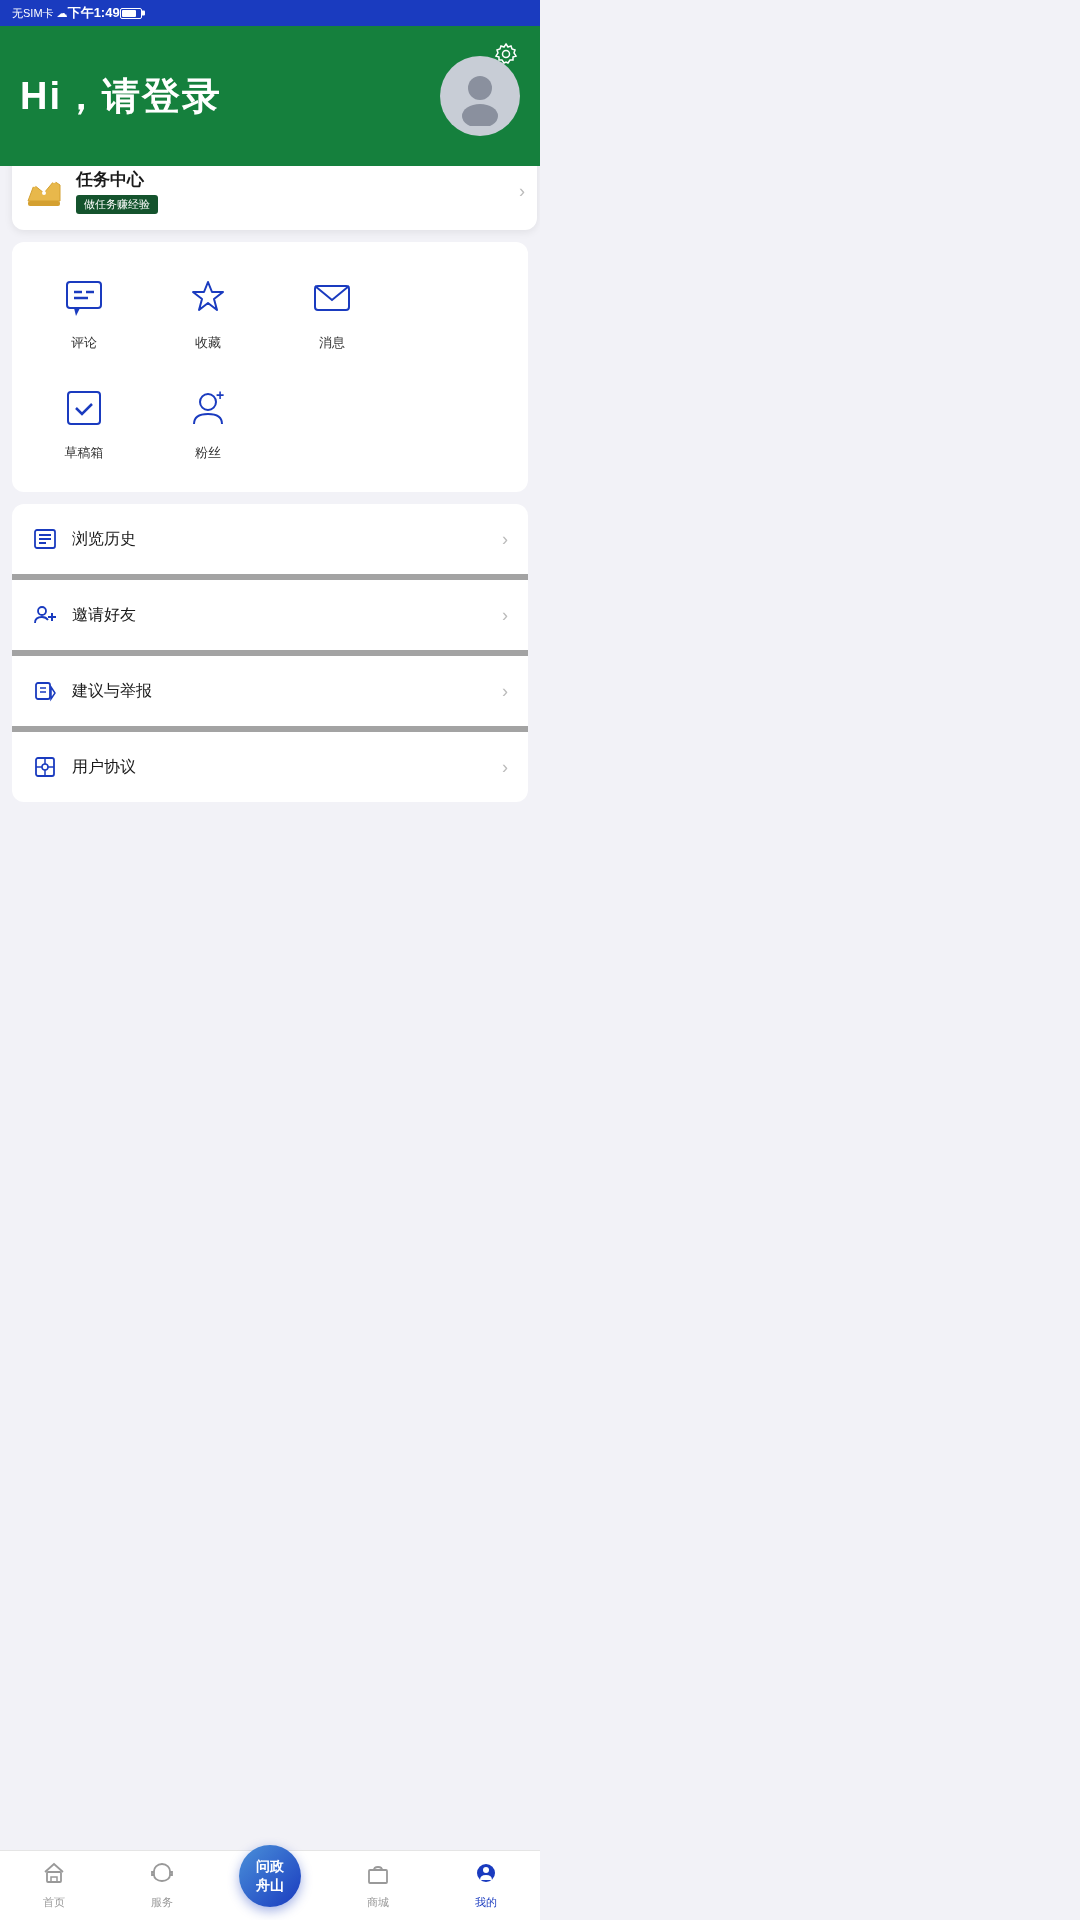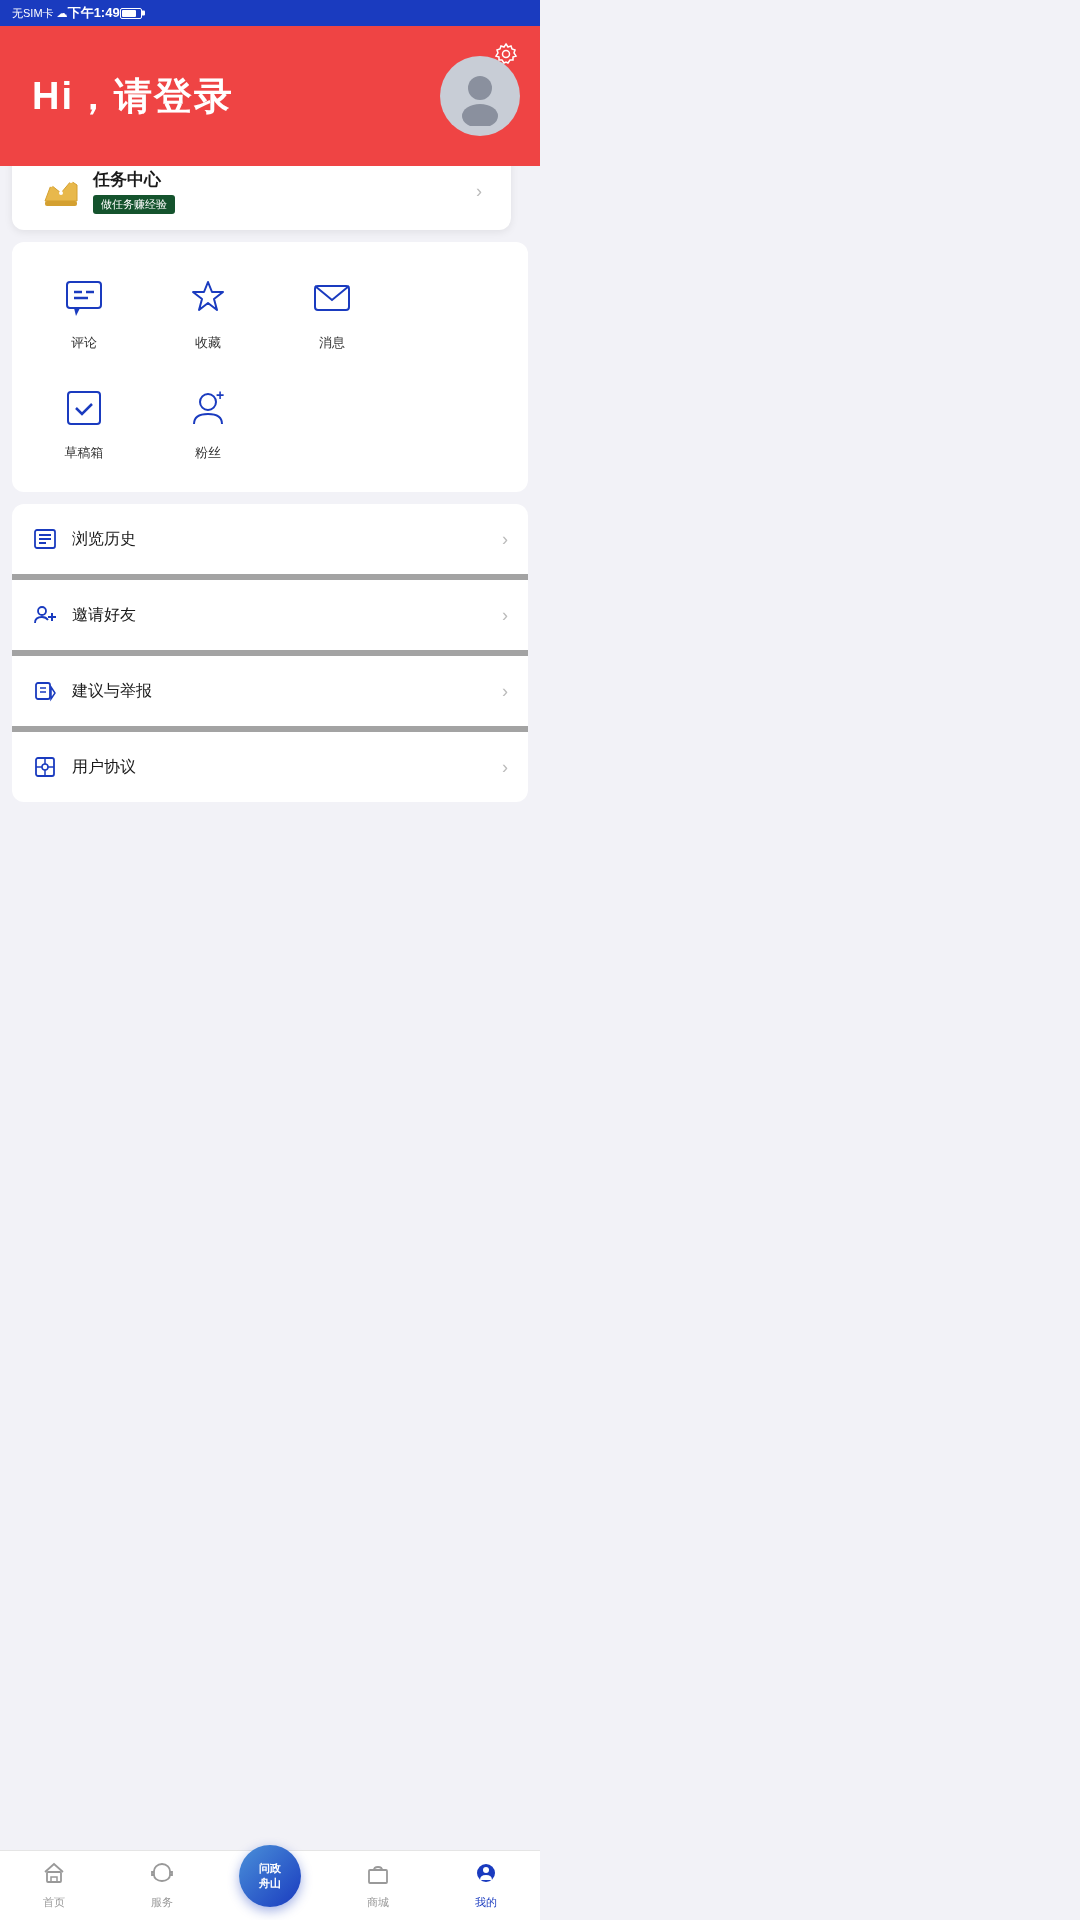--- a/index.html
+++ b/index.html
@@ -60,22 +60,22 @@
       left: 1px;
       top: 1px;
       bottom: 1px;
       width: 70%;
       background: white;
       border-radius: 1px;
     }
 
     
     .hero {
-      background: #ef4444;
-      padding: 10px 20px 30px 32px;
+      background: #15803d;
+      padding: 10px 20px 30px 20px;
       position: relative;
     }
     .settings-icon {
       position: absolute;
       top: 10px;
       right: 16px;
       width: 36px;
       height: 36px;
       display: flex;
       align-items: center;
@@ -107,22 +107,22 @@
     .avatar-svg {
       width: 60px;
       height: 60px;
       fill: #8a909e;
     }
 
     
     .task-card {
       background: white;
       border-radius: 12px;
-      margin: -14px 29px 0 12px;
-      padding: 16px 29px;
+      margin: -14px 3px 0 12px;
+      padding: 16px 12px;
       display: flex;
       align-items: center;
       justify-content: space-between;
       box-shadow: 0 2px 8px rgba(0,0,0,0.08);
     }
     .task-left {
       display: flex;
       align-items: center;
       gap: 12px;
     }
@@ -260,21 +260,21 @@
       background: linear-gradient(135deg, #4a90d9, #1a3bbf);
       display: flex;
       flex-direction: column;
       align-items: center;
       justify-content: center;
       margin-top: -20px;
       box-shadow: 0 4px 12px rgba(26,59,191,0.4);
       cursor: pointer;
     }
     .nav-center-text {
-      font-size: 11px;
+      font-size: 14px;
       color: white;
       text-align: left;
       line-height: 1.3;
       font-weight: 600;
     }
     .nav-item-active .nav-label {
       color: #1a3bbf;
     }
     .nav-item-active .nav-icon {
       color: #1a3bbf;

